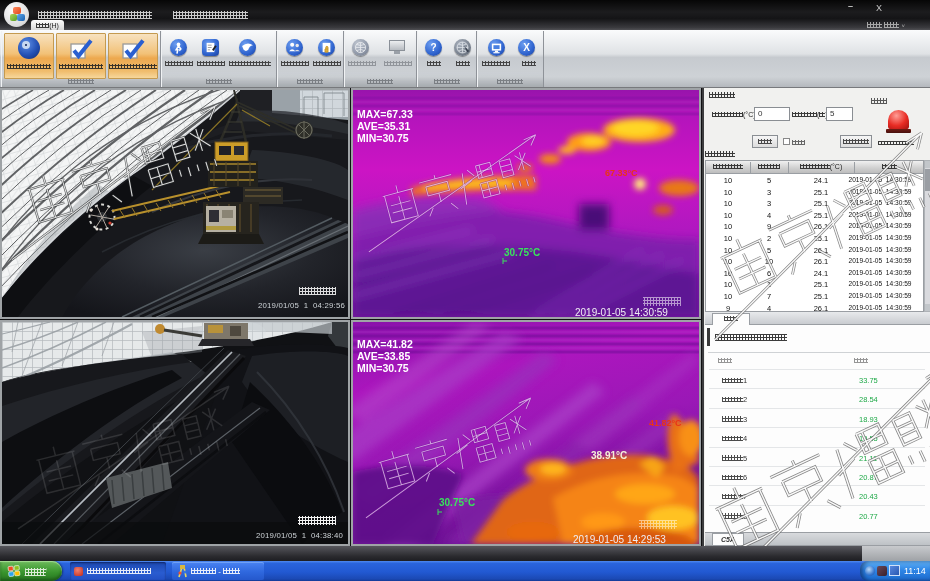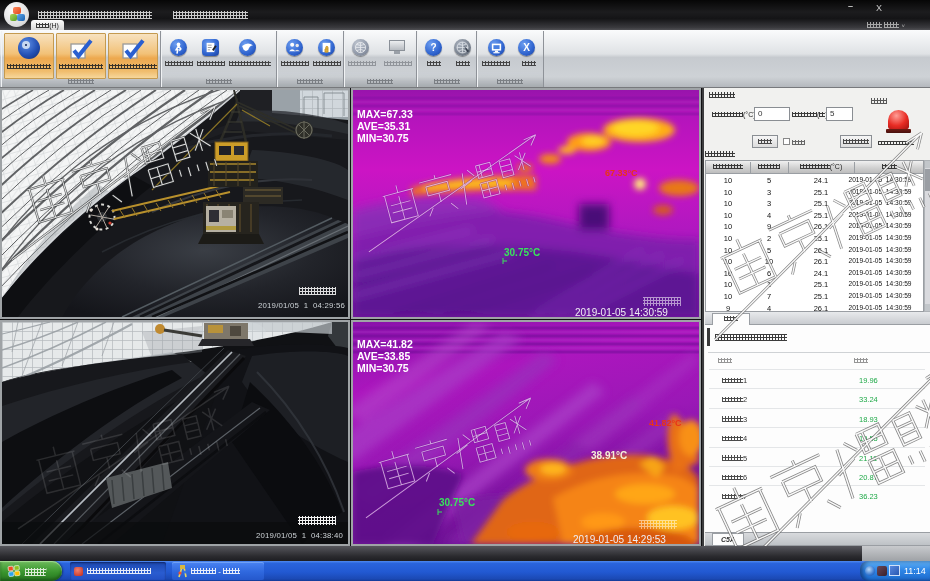--- a/index.html
+++ b/index.html
@@ -619,45 +619,49 @@
     <div class="wtab" style="left:8px;top:225px;width:38px;height:12px;font-size:7px;text-align:center;color:#333"><i class="hz" style="width:14px;margin-top:2px"></i></div>
     <div class="abs" style="left:1px;top:237px;width:227px;height:208px;background:#fdfdfd"></div>
     <div class="abs" style="left:3px;top:240px;width:3px;height:18px;background:#3a3a3a"></div>
     <div class="lbl" style="left:11px;top:244px;font-size:10px;font-weight:bold"><i class="hz" style="width:72px"></i></div>
     <div class="abs" style="left:4px;top:264px;width:222px;height:1px;background:#cfd2d5"></div>
     <div class="lbl" style="left:14px;top:268px;font-size:7.5px;color:#888"><i class="hz" style="width:14px"></i></div>
     <div class="lbl" style="left:150px;top:268px;font-size:7.5px;color:#888"><i class="hz" style="width:14px"></i></div>
     <div id="frows" class="abs" style="left:0;top:281px;width:227px;height:160px">
           <div class="r" style="top:0px;height:19.4px">
             <span style="position:absolute;left:13px;top:6px;color:#333"><i class="hz" style="width:21px"></i>1</span>
-            <span style="position:absolute;left:150px;top:6px;color:#1fa948">19.96</span>
+            <span style="position:absolute;left:150px;top:6px;color:#1fa948">33.75</span>
           </div>
           <div class="r" style="top:19.4px;height:19.4px">
             <span style="position:absolute;left:13px;top:6px;color:#333"><i class="hz" style="width:21px"></i>2</span>
-            <span style="position:absolute;left:150px;top:6px;color:#1fa948">33.24</span>
+            <span style="position:absolute;left:150px;top:6px;color:#1fa948">28.54</span>
           </div>
           <div class="r" style="top:38.8px;height:19.4px">
             <span style="position:absolute;left:13px;top:6px;color:#333"><i class="hz" style="width:21px"></i>3</span>
             <span style="position:absolute;left:150px;top:6px;color:#1fa948">18.93</span>
           </div>
           <div class="r" style="top:58.199999999999996px;height:19.4px">
             <span style="position:absolute;left:13px;top:6px;color:#333"><i class="hz" style="width:21px"></i>4</span>
             <span style="position:absolute;left:150px;top:6px;color:#1fa948">19.55</span>
           </div>
           <div class="r" style="top:77.6px;height:19.4px">
             <span style="position:absolute;left:13px;top:6px;color:#333"><i class="hz" style="width:21px"></i>5</span>
             <span style="position:absolute;left:150px;top:6px;color:#1fa948">21.11</span>
           </div>
           <div class="r" style="top:97px;height:19.4px">
             <span style="position:absolute;left:13px;top:6px;color:#333"><i class="hz" style="width:21px"></i>6</span>
             <span style="position:absolute;left:150px;top:6px;color:#1fa948">20.87</span>
           </div>
           <div class="r" style="top:116.39999999999999px;height:19.4px">
             <span style="position:absolute;left:13px;top:6px;color:#333"><i class="hz" style="width:21px"></i>7</span>
-            <span style="position:absolute;left:150px;top:6px;color:#1fa948">36.23</span>
+            <span style="position:absolute;left:150px;top:6px;color:#1fa948">20.43</span>
+          </div>
+          <div class="r" style="top:135.79999999999998px;height:19.4px">
+            <span style="position:absolute;left:13px;top:6px;color:#333"><i class="hz" style="width:21px"></i>8</span>
+            <span style="position:absolute;left:150px;top:6px;color:#1fa948">20.77</span>
           </div>
         </div>
     <div class="tabstrip" style="left:1px;top:444px;height:14px;border-top:1px solid #9a9ea3;background:linear-gradient(180deg,#d8dadd,#bec2c6)"></div>
     <div class="wtab" style="left:8px;top:445px;width:32px;height:12px;font-size:7px;font-style:italic;font-weight:bold;text-align:center;color:#333;line-height:12px">C5A</div>
   </div>
   <svg class="abs" style="left:702px;top:0;width:228px;height:458px;pointer-events:none" viewBox="0 0 228 458">
     <use href="#wm" transform="translate(12,162) rotate(-25) scale(1.32)" stroke="#606060" stroke-opacity=".75" stroke-width="2.1" fill="none"></use>
     <use href="#wm" transform="translate(12,162) rotate(-25) scale(1.32)" stroke="#fff" stroke-opacity=".95" stroke-width="1" fill="none"></use>
     <use href="#wm" transform="translate(6,412) rotate(-25) scale(1.5)" stroke="#606060" stroke-opacity=".75" stroke-width="2" fill="none"></use>
     <use href="#wm" transform="translate(6,412) rotate(-25) scale(1.5)" stroke="#fff" stroke-opacity=".95" stroke-width=".95" fill="none"></use>

